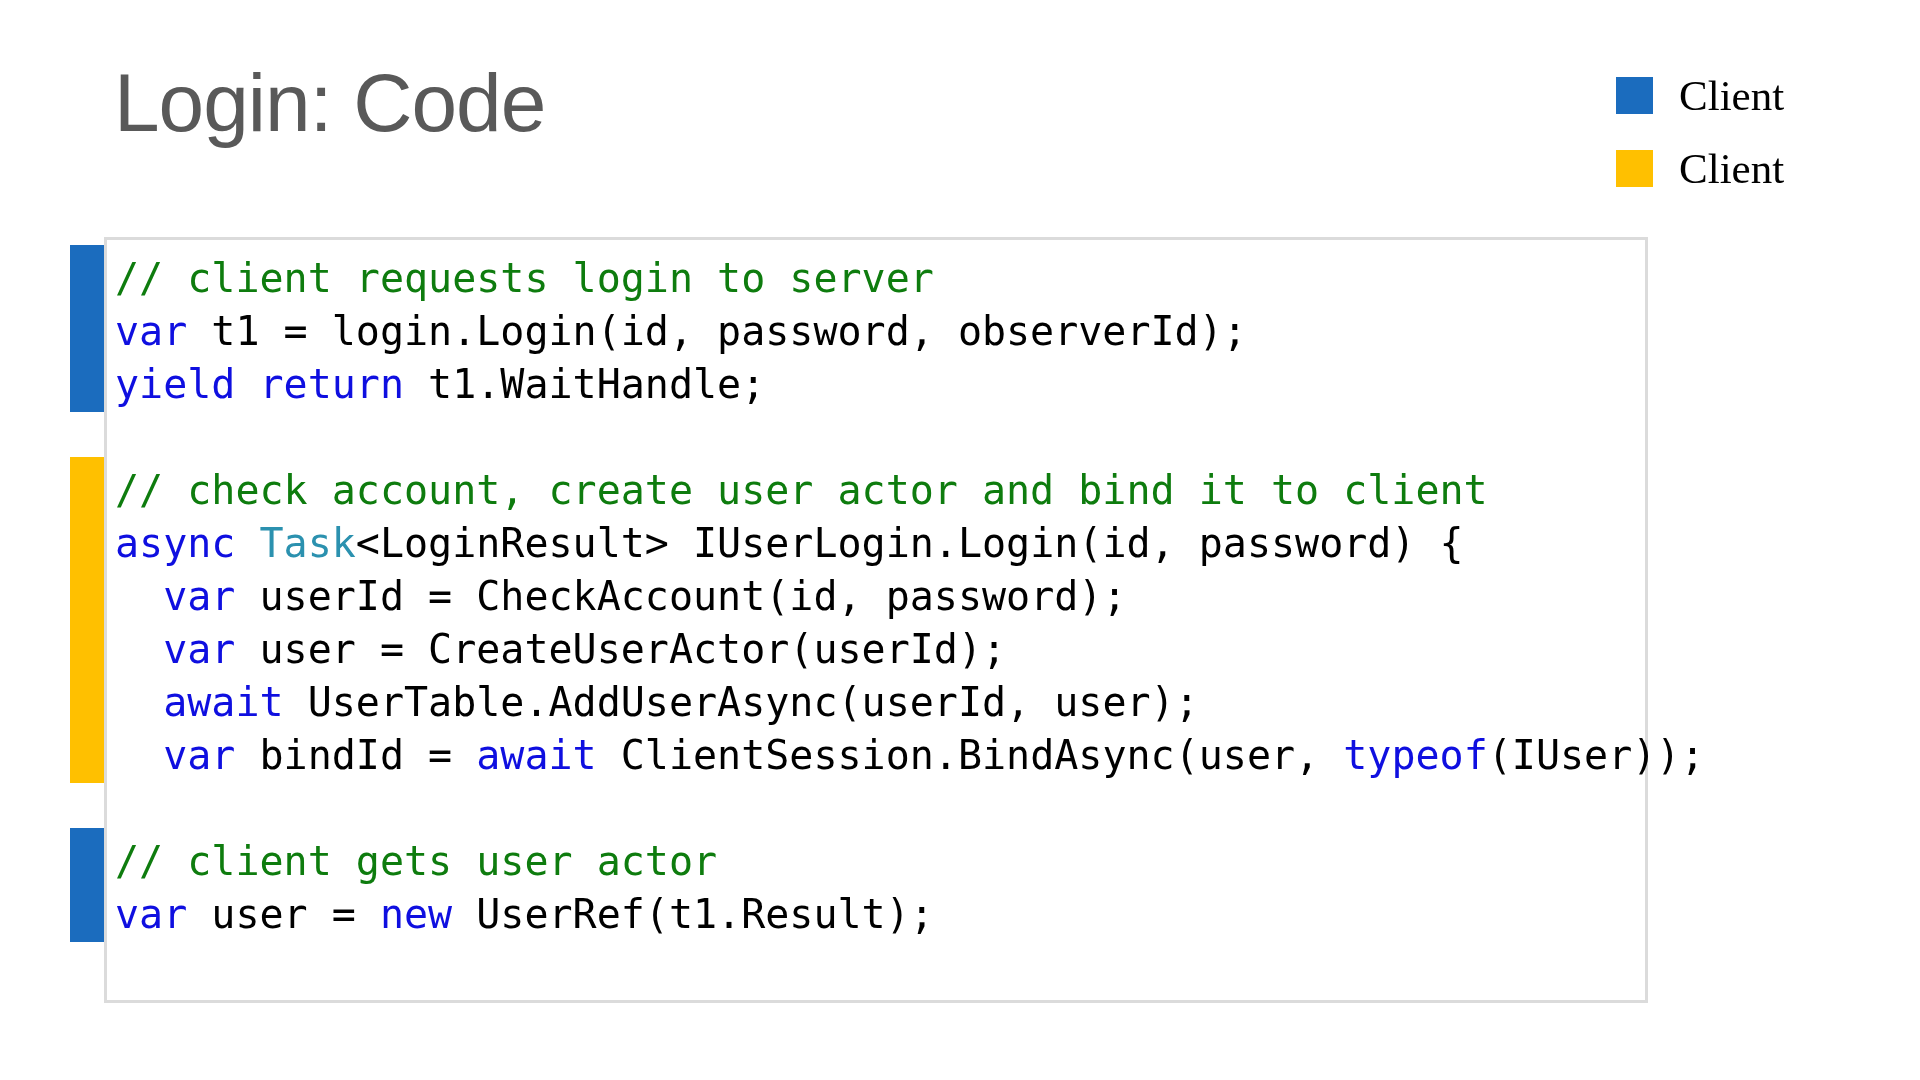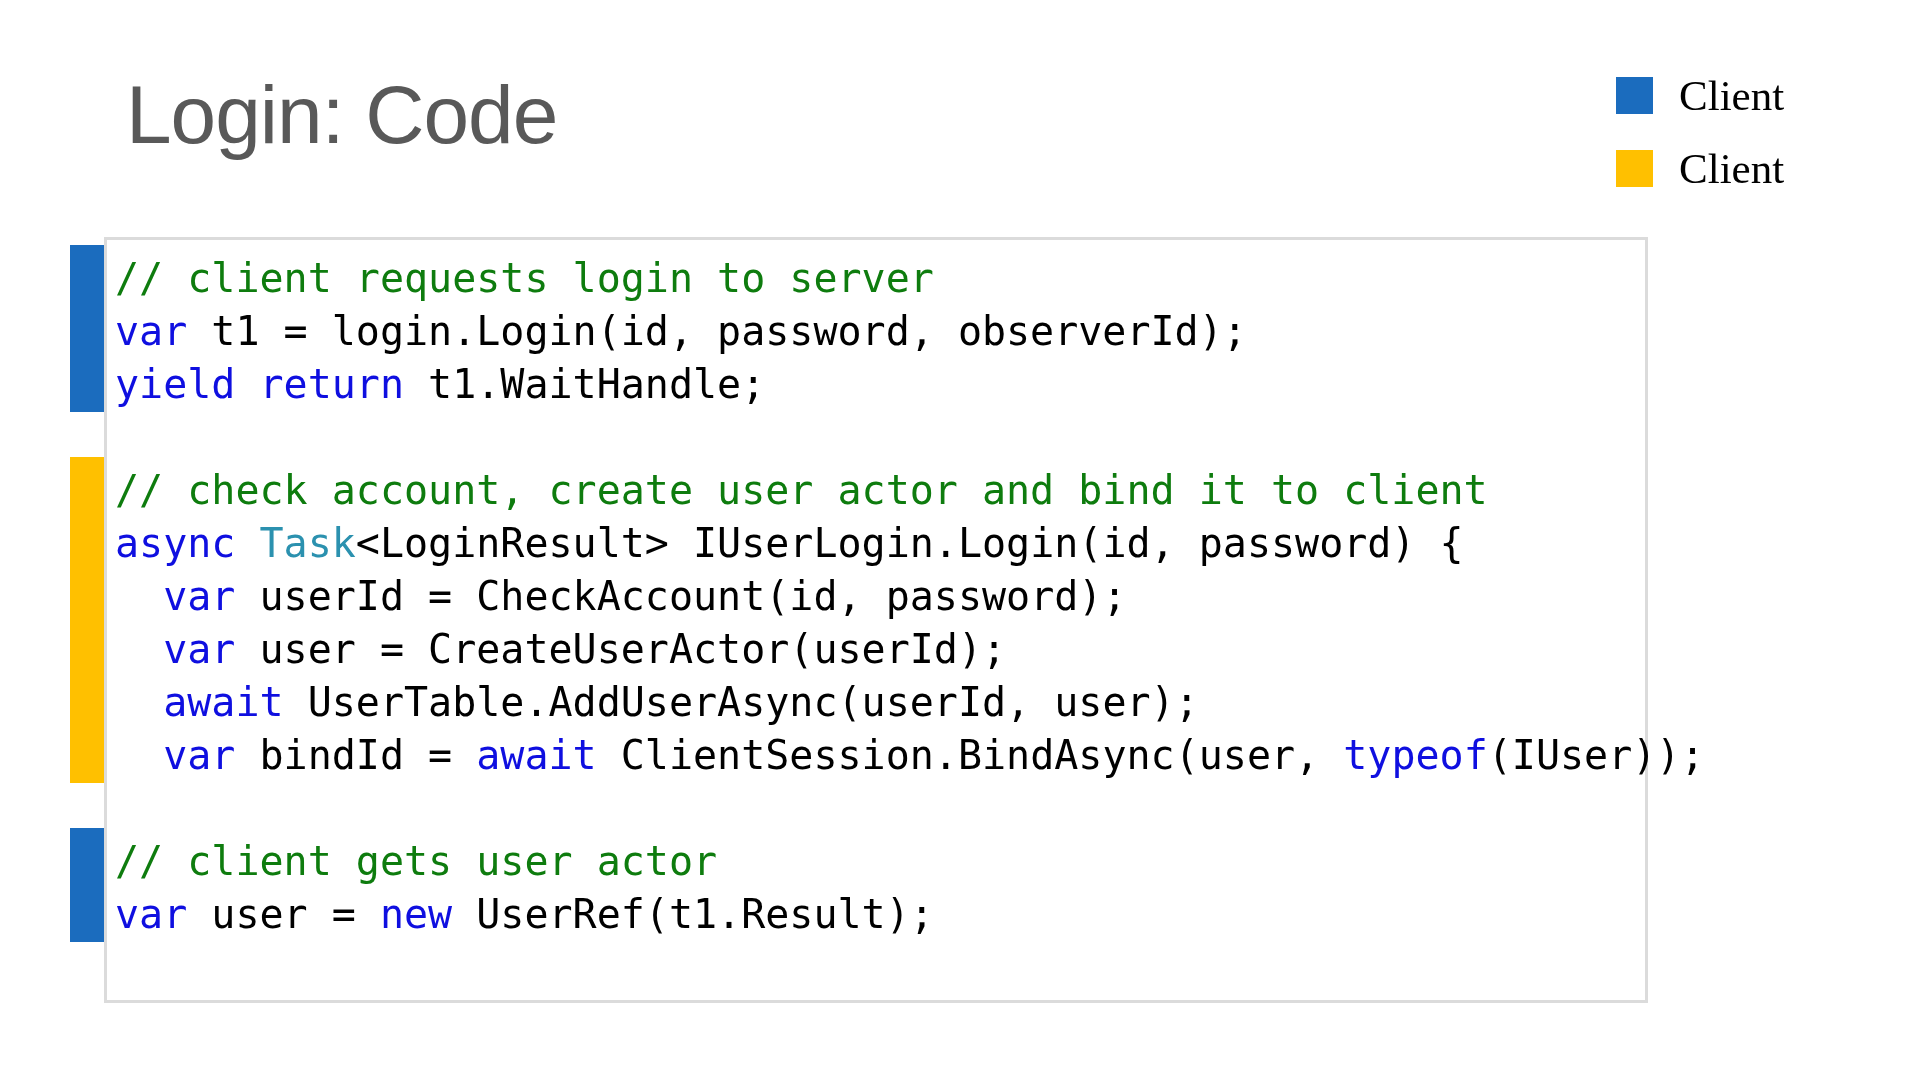--- a/index.html
+++ b/index.html
@@ -4,21 +4,21 @@
 <style>
   html,body{margin:0;padding:0;}
   body{
     width:1920px;height:1080px;background:#ffffff;overflow:hidden;position:relative;
     font-family:"Liberation Sans",sans-serif;
   }
   .slide{position:absolute;inset:0;}
 
   
   .slide-title{
-    position:absolute;left:110px;top:50px;margin:16px;
+    position:absolute;left:110px;top:50px;margin:4px;
     font-size:82px;font-weight:300;letter-spacing:-1px;
     color:var(--c-title);line-height:1.2;
   }
 
   
   .legend{position:absolute;left:1616px;top:74px;display:flex;flex-direction:column;gap:30px;font-family:Liberation Serif, serif;}
   .legend-row{display:flex;align-items:center;gap:26px;}
   .legend-swatch{width:37px;height:37px;flex:0 0 auto;}
   .legend-label{font-size:43px;color:#000000;line-height:1;}
 

